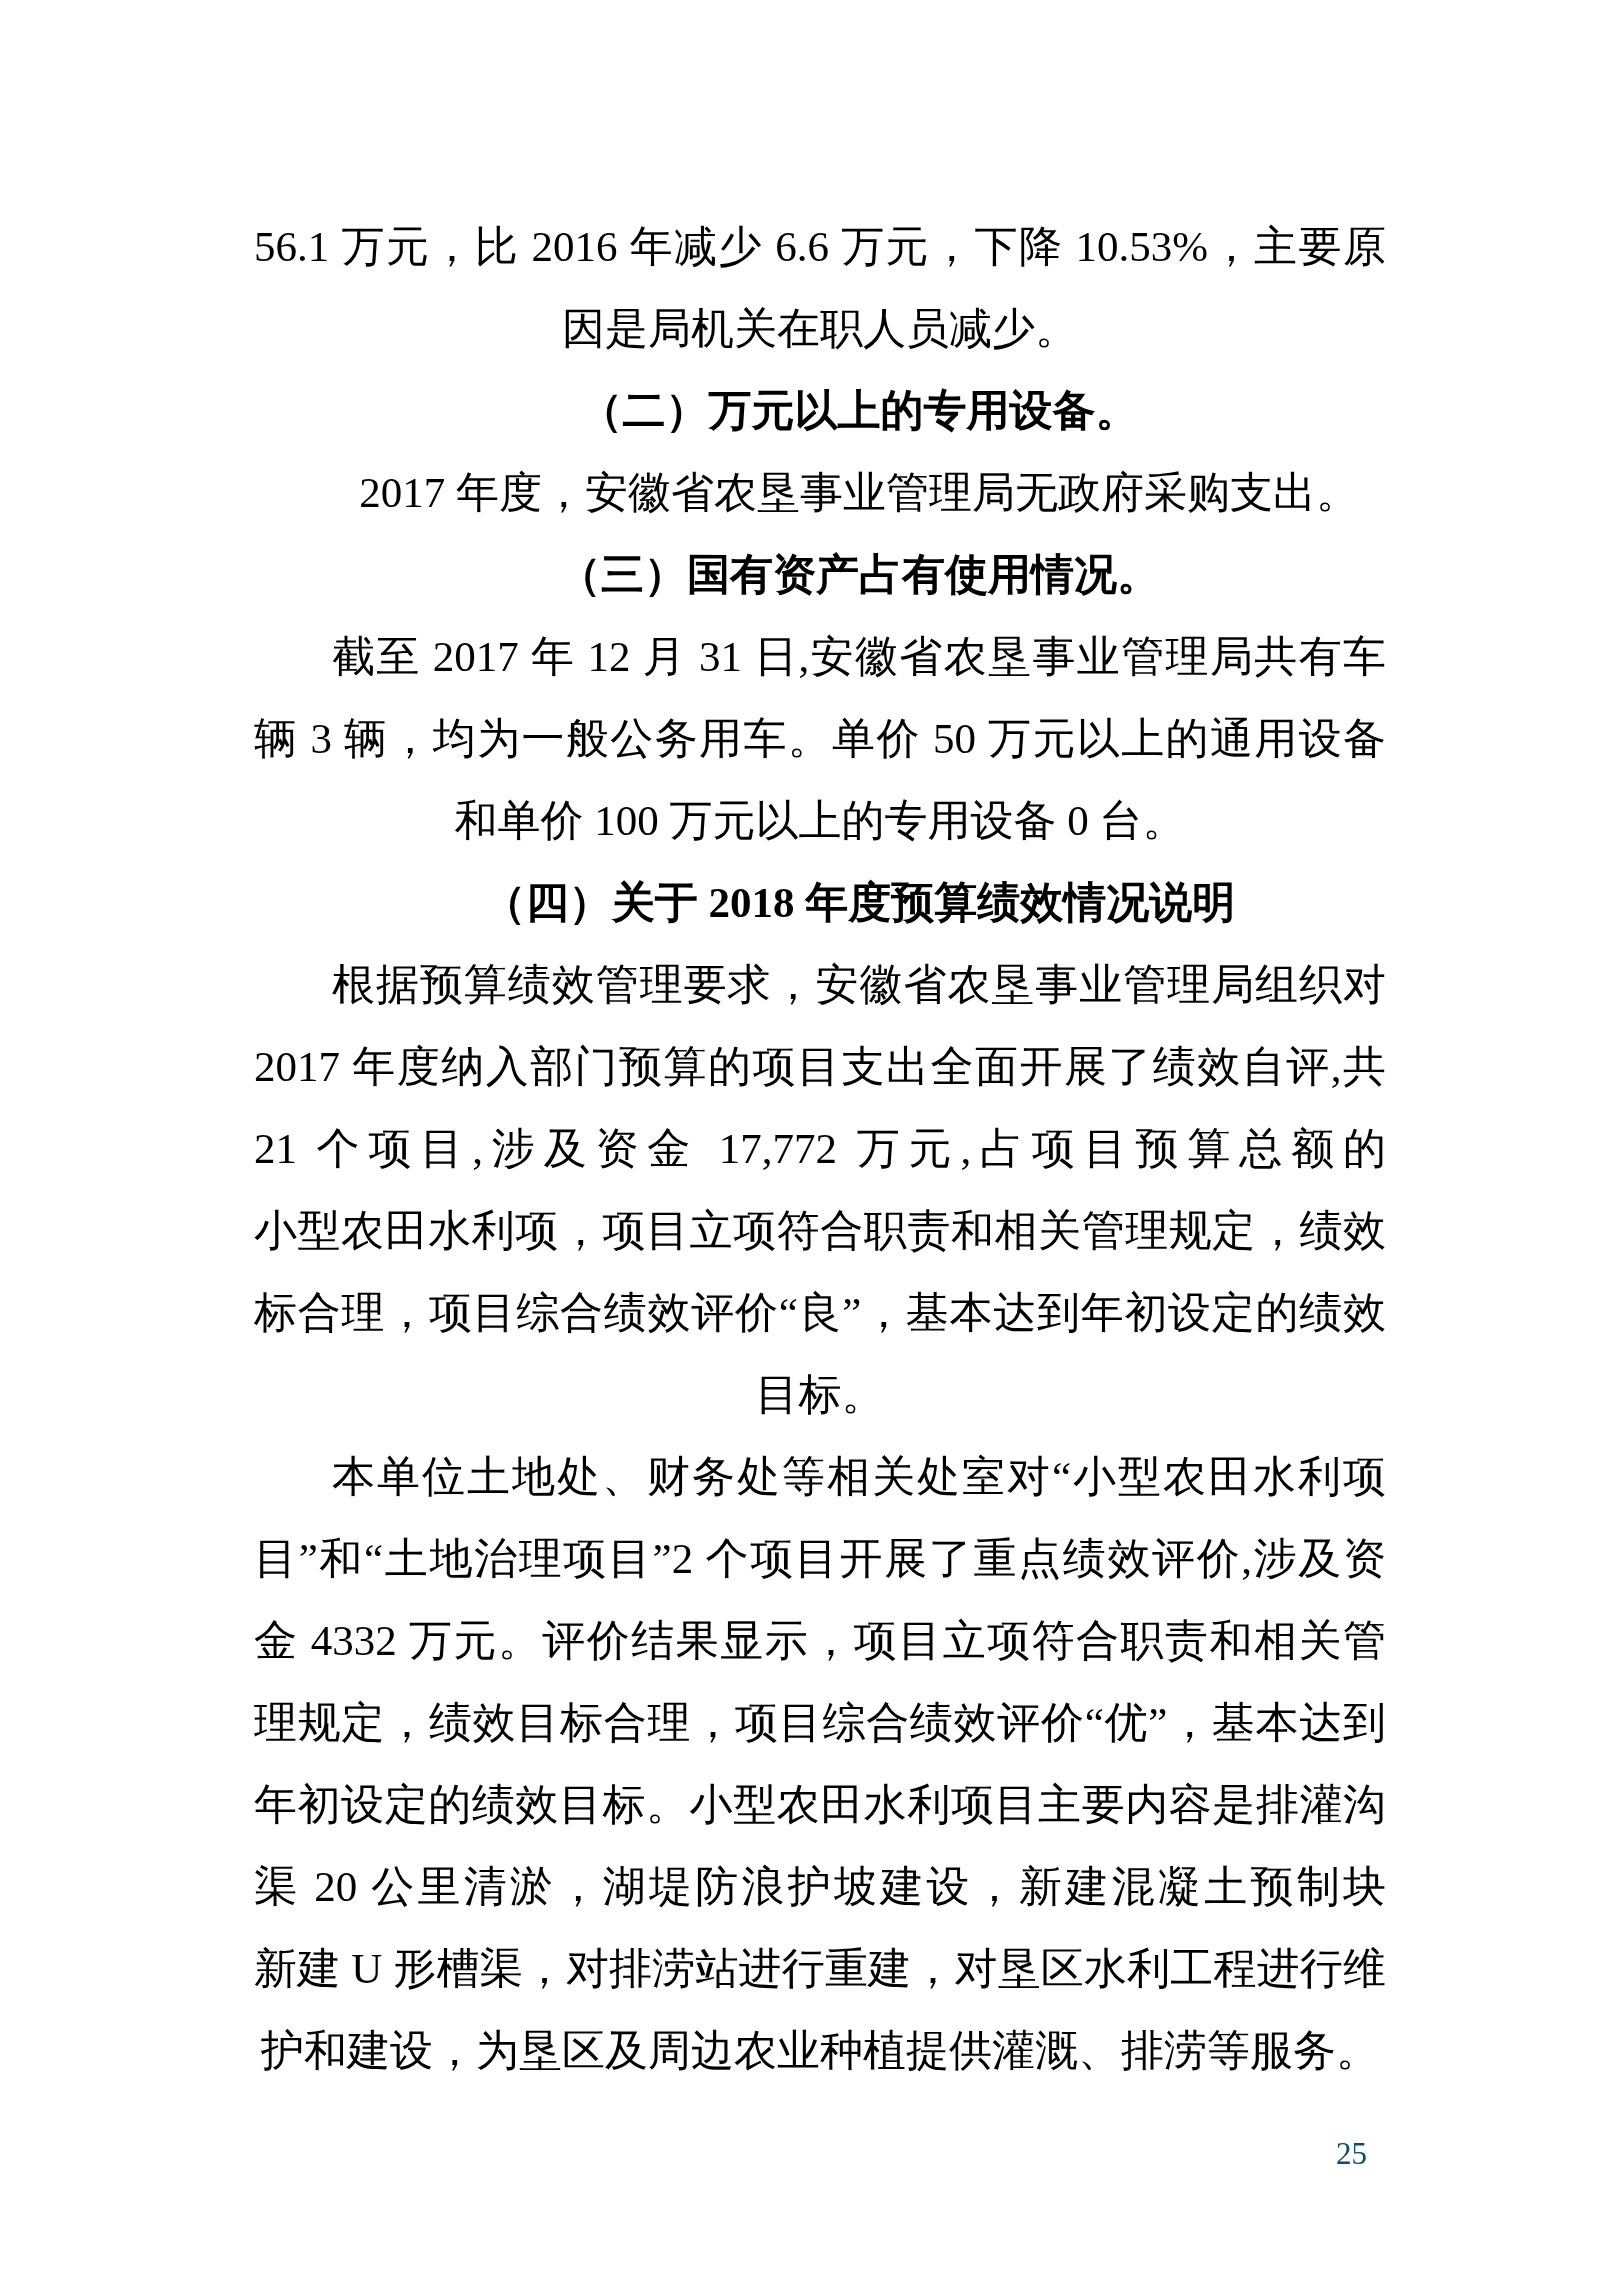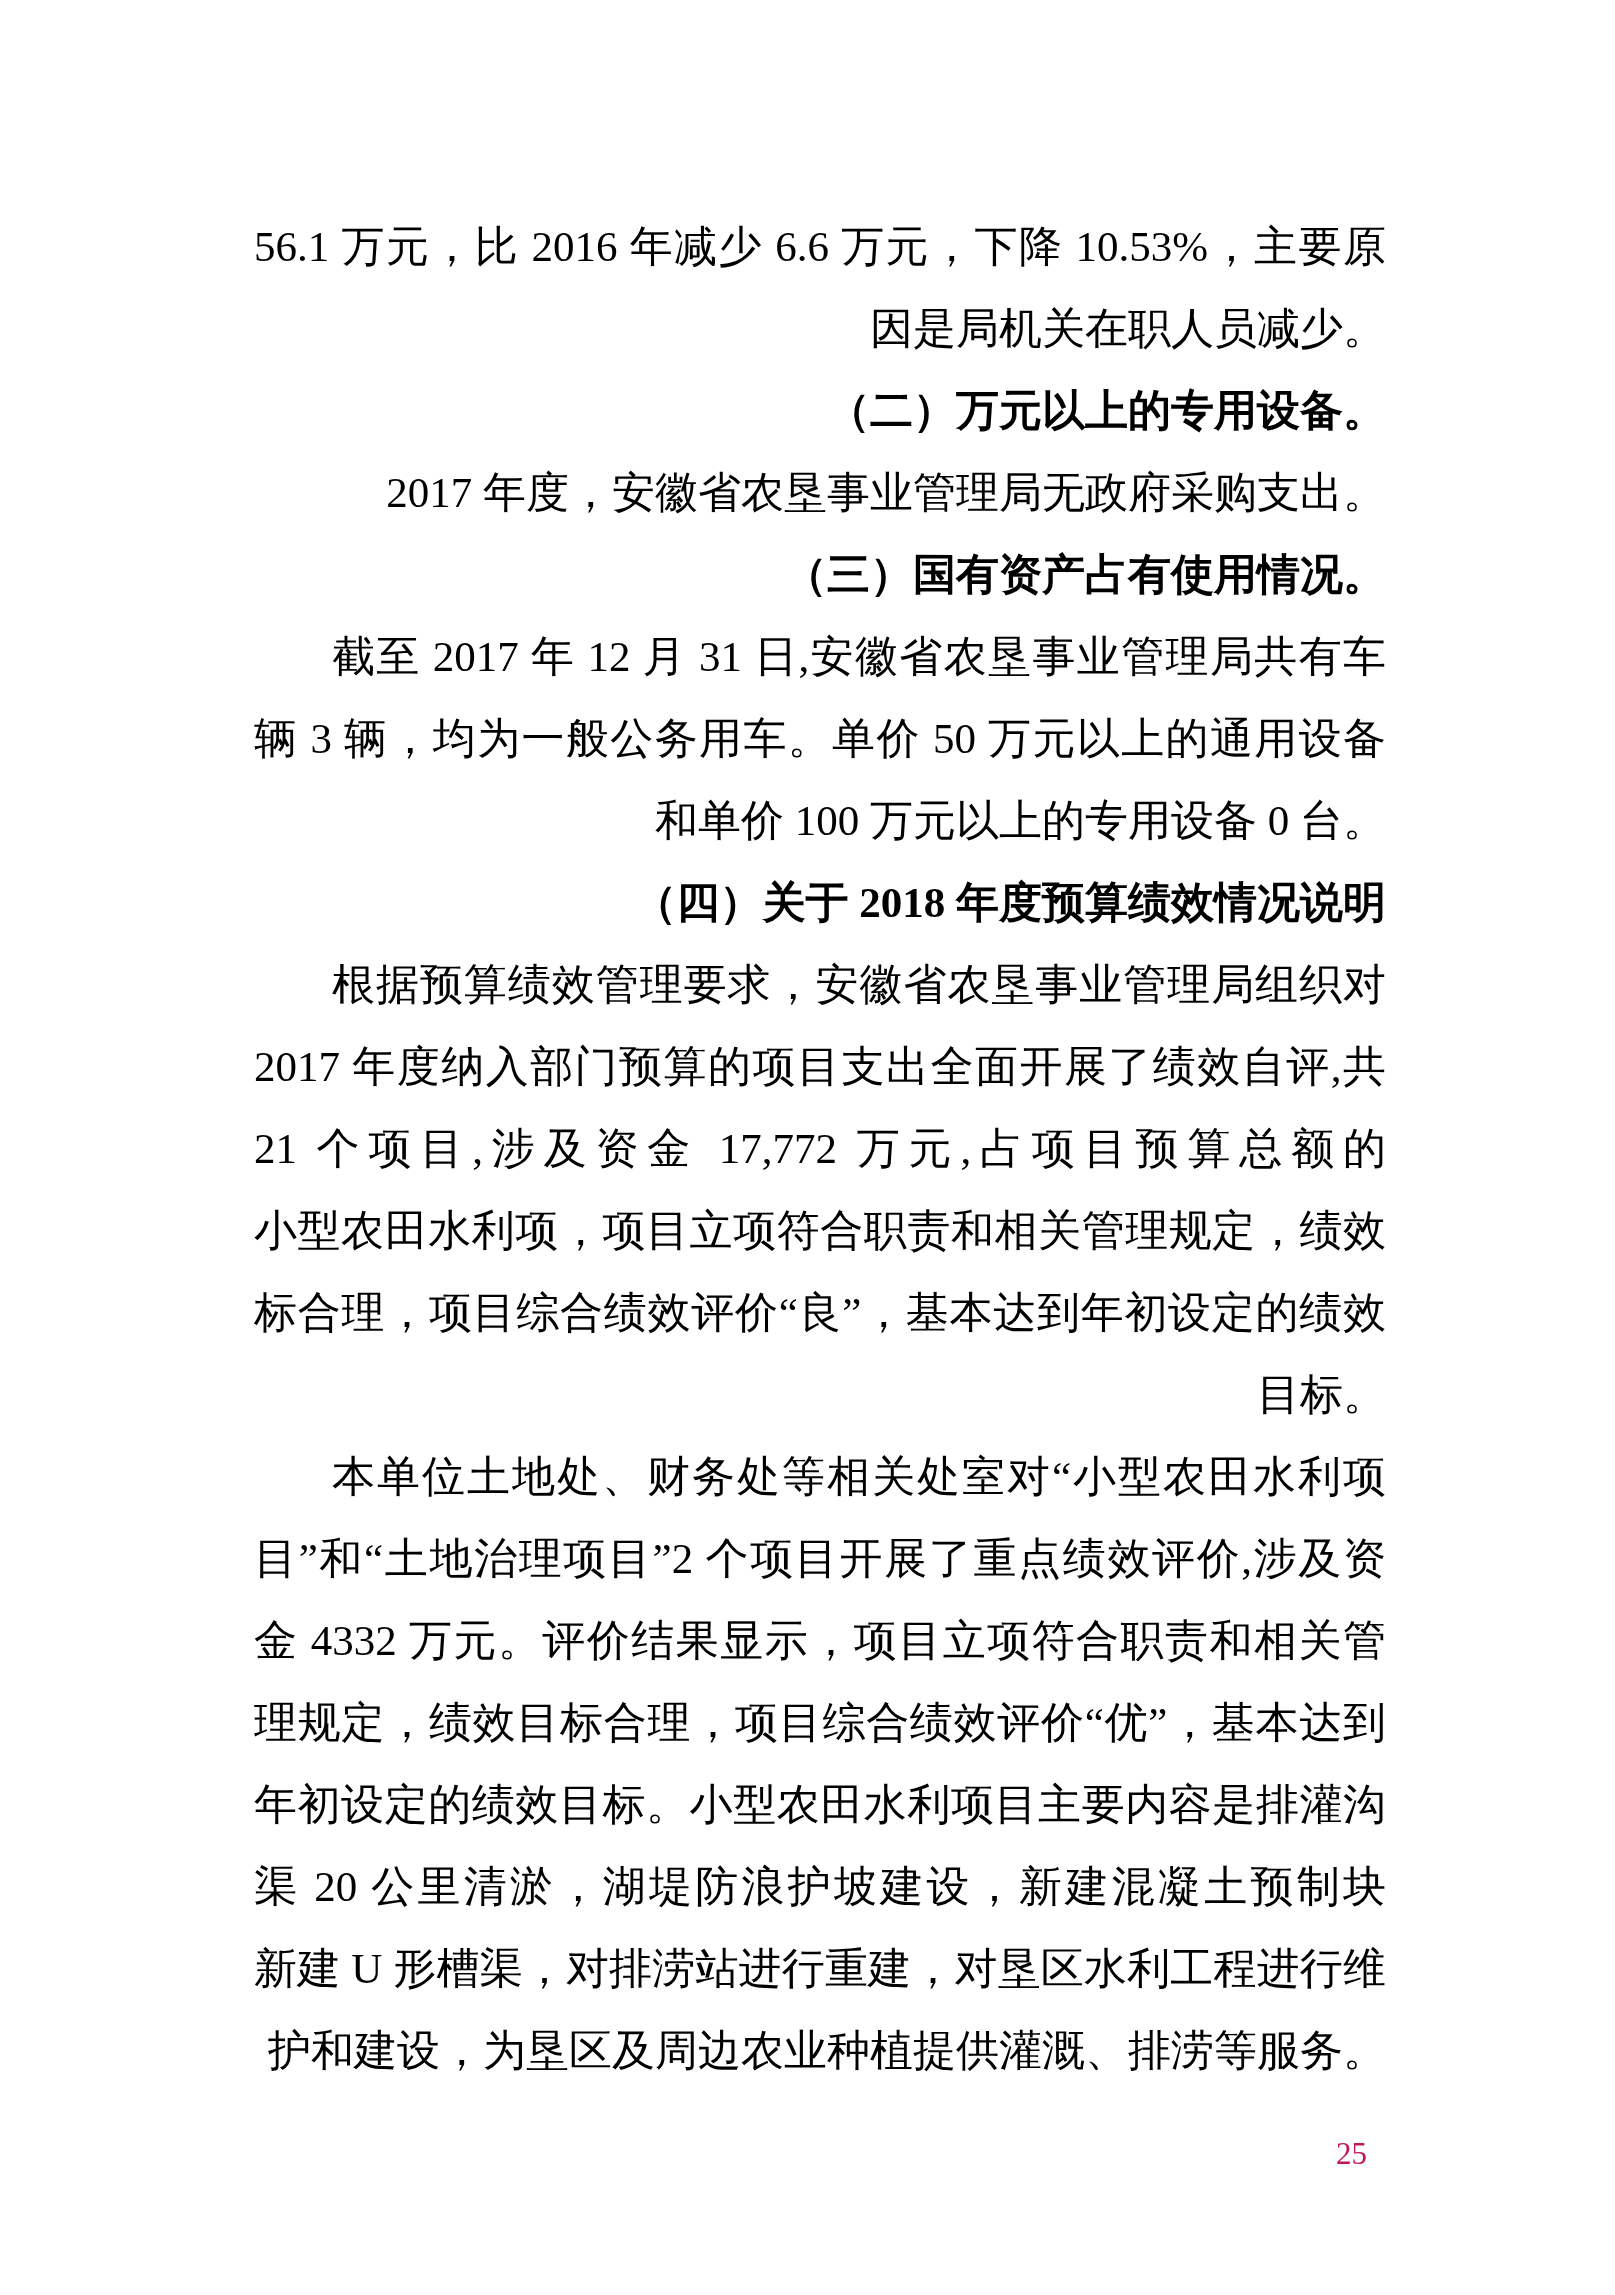--- a/index.html
+++ b/index.html
@@ -20,40 +20,40 @@
     position: absolute;
     left: 254px;
     top: 206px;
     width: 1132px;
   }
   .line {
     height: 82px;
     line-height: 82px;
     font-size: 43px;
     overflow: hidden;
-    text-align: right;
+    text-align: center;
     white-space: normal;
   }
   .line.stretch {
     text-align: justify;
     text-align-last: justify;
   }
   .line.indent {
     text-indent: 78px;
   }
   .line.heading {
     font-weight: bold;
   }
   .page-number {
     position: absolute;
     left: 1336px;
     top: 2135px;
     font-size: 31px;
     line-height: 38px;
-    color: #be185d;
+    color: #0c4a6e;
   }
 </style>
 </head>
 <body>
 
 <div class="page">
   <div class="text-block">
       <div class="line stretch">56.1 万元，比 2016 年减少 6.6 万元，下降 10.53%，主要原</div>
       <div class="line">因是局机关在职人员减少。</div>
       <div class="line heading indent">（二）万元以上的专用设备。</div>

